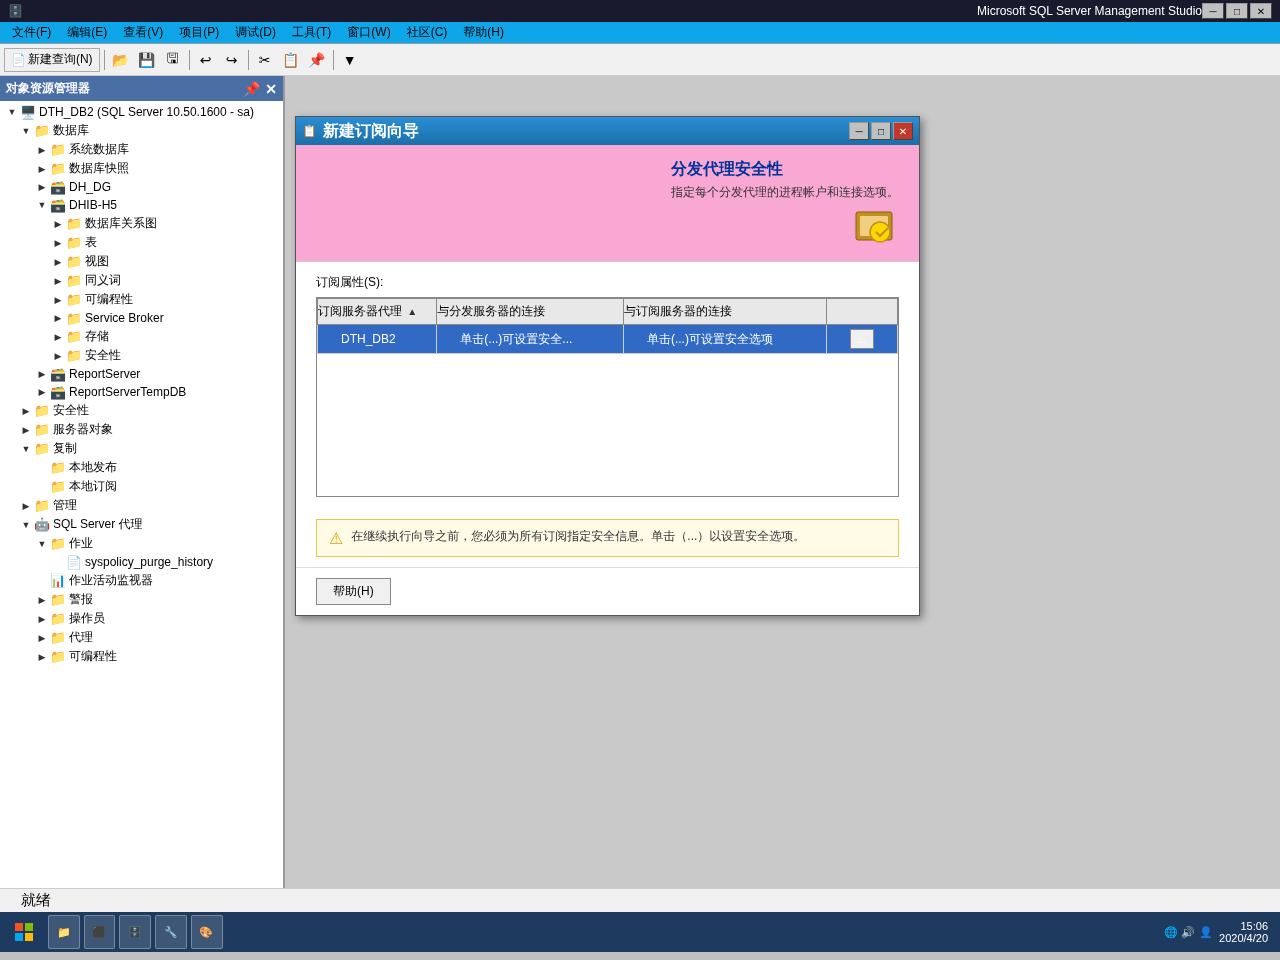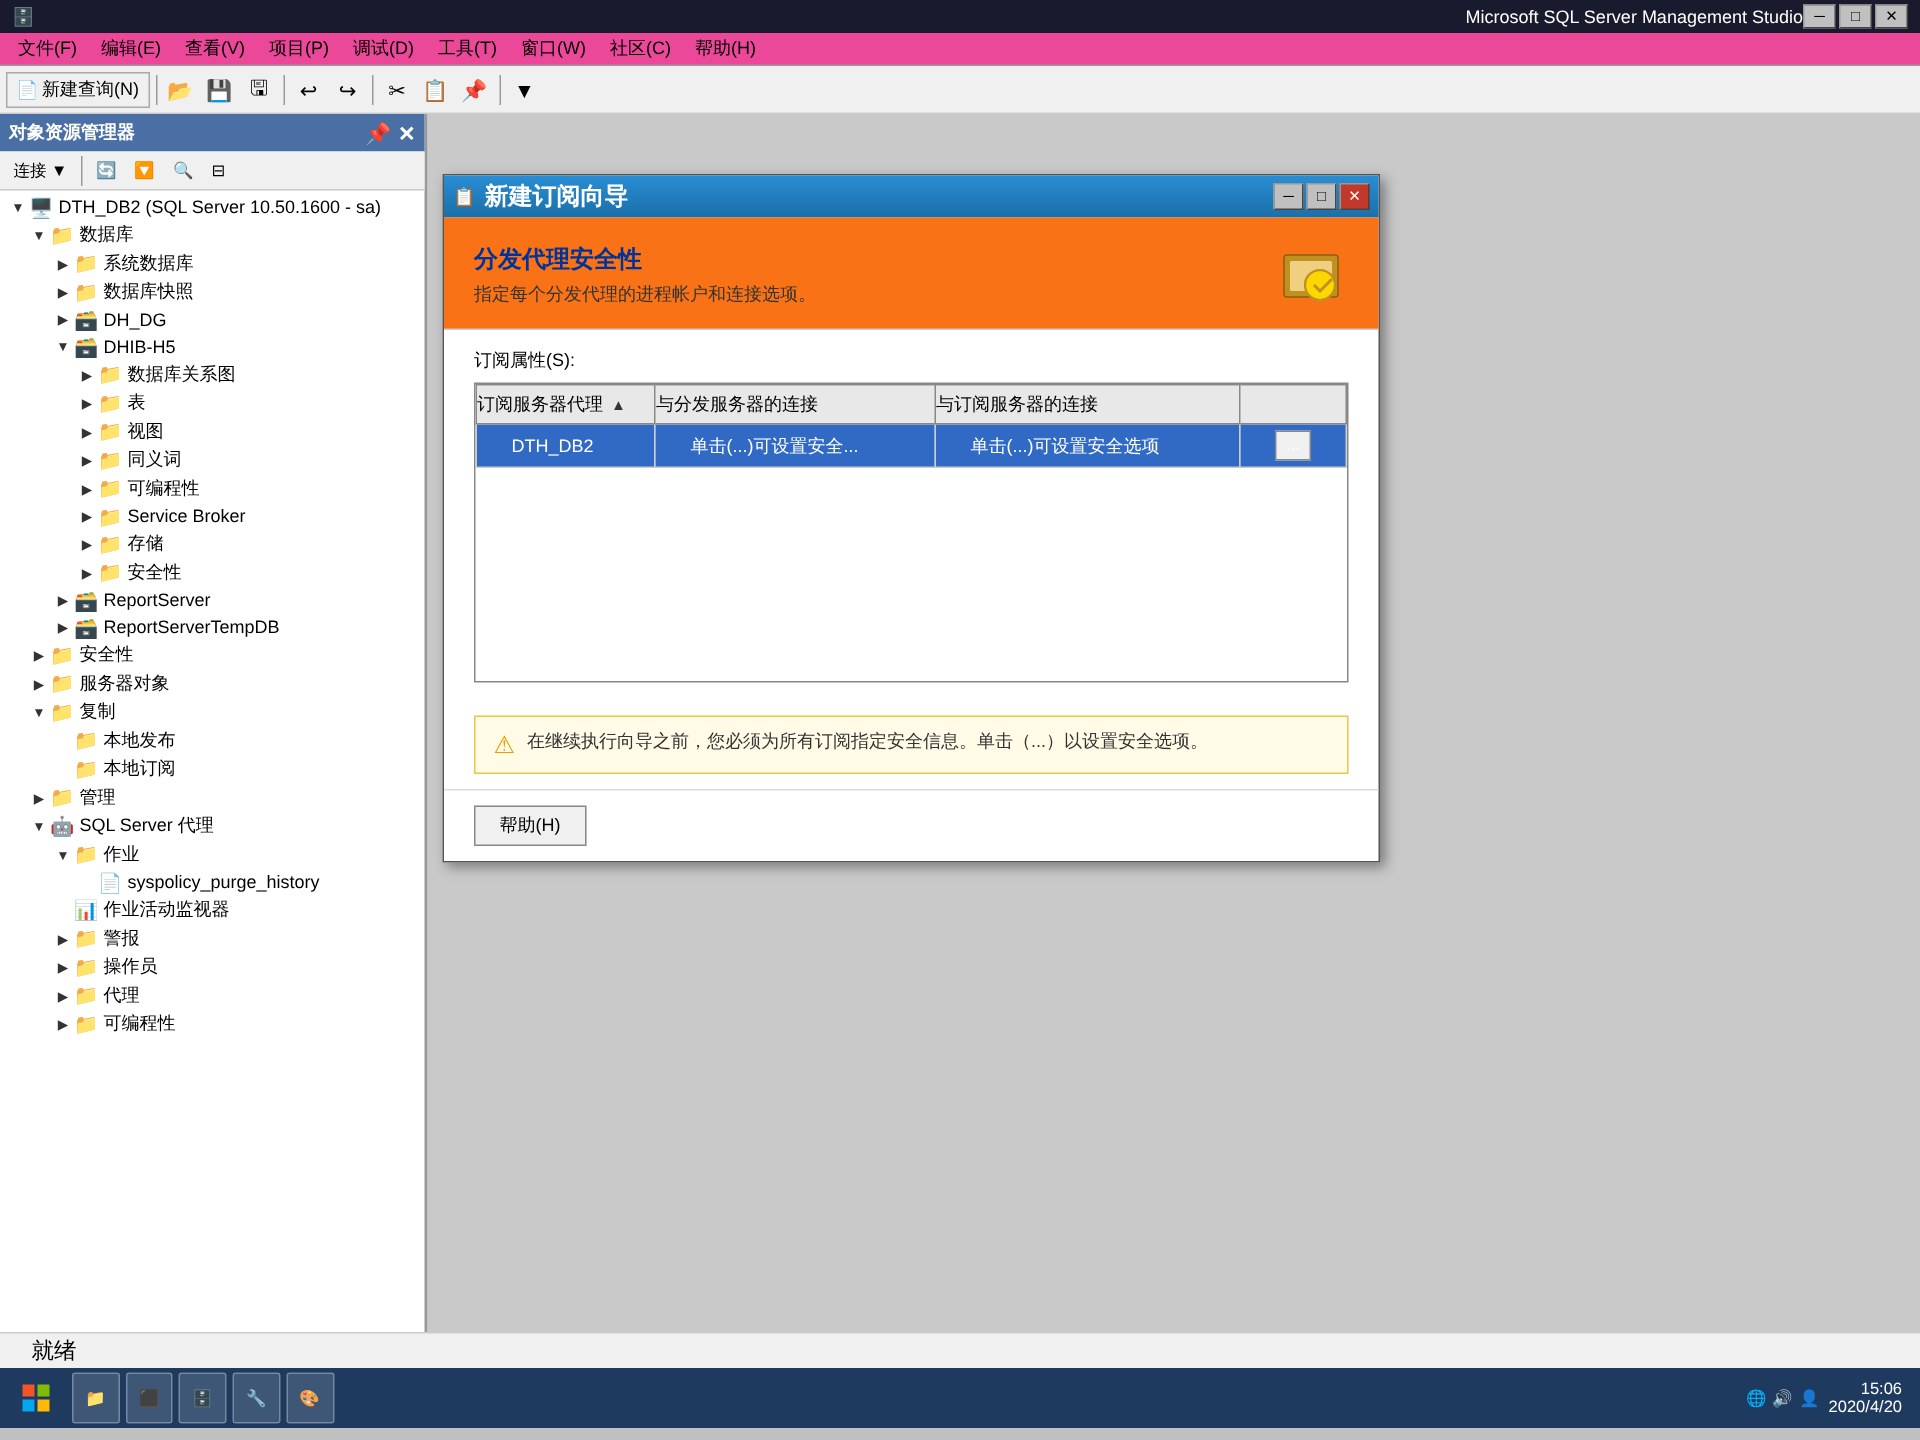--- a/index.html
+++ b/index.html
@@ -6,21 +6,21 @@
     body { width: 1280px; height: 960px; overflow: hidden; font-family: 'Microsoft YaHei', SimSun, Arial, sans-serif; font-size: 12px; background: #c0c0c0; }
 
     
     .title-bar { background: #1a1a2e; color: white; height: 22px; display: flex; align-items: center; justify-content: space-between; padding: 0 8px; font-size: 12px; }
     .title-bar-left { display: flex; align-items: center; gap: 4px; }
     .title-bar-title { flex: 1; text-align: right; font-size: 12px; }
     .title-bar-controls { display: flex; gap: 2px; }
     .title-btn { width: 22px; height: 16px; background: #c0c0c0; border: 1px outset #999; font-size: 10px; display: flex; align-items: center; justify-content: center; cursor: pointer; color: black; }
 
     
-    .menu-bar { background: #ec4899; height: 22px; display: flex; align-items: center; padding: 0 4px; border-bottom: 1px solid #999; }
+    .menu-bar { background: #0ea5e9; height: 22px; display: flex; align-items: center; padding: 0 4px; border-bottom: 1px solid #999; }
     .menu-item { padding: 2px 8px; font-size: 12px; cursor: pointer; }
 
     
     .toolbar { background: #f0f0f0; height: 32px; display: flex; align-items: center; padding: 0 4px; border-bottom: 1px solid #ccc; gap: 2px; }
     .tool-btn { width: 24px; height: 24px; background: #f0f0f0; border: 1px solid transparent; display: flex; align-items: center; justify-content: center; cursor: pointer; font-size: 14px; }
     .tool-sep { width: 1px; height: 20px; background: #999; margin: 0 2px; }
     .new-query-btn { display: flex; align-items: center; gap: 2px; padding: 2px 6px; border: 1px solid #aaa; background: #f0f0f0; cursor: pointer; font-size: 12px; height: 24px; }
 
     
     .main-area { display: flex; height: calc(960px - 22px - 22px - 32px - 32px - 40px); }
@@ -47,21 +47,21 @@
 
     
     .dialog-overlay { position: absolute; top: 0; left: 0; right: 0; bottom: 0; }
     .dialog { position: absolute; top: 40px; left: 10px; width: 625px; background: white; border: 1px solid #555; box-shadow: 3px 3px 8px rgba(0,0,0,0.4); }
     .dialog-titlebar { background: linear-gradient(to bottom, #2a8dd4, #1a6fa8); height: 28px; display: flex; align-items: center; justify-content: space-between; padding: 0 6px; }
     .dialog-title { color: white; font-size: 16px; font-weight: bold; }
     .dialog-win-controls { display: flex; gap: 2px; }
     .dialog-win-btn { width: 20px; height: 18px; background: #c0c0c0; border: 1px outset #999; font-size: 10px; display: flex; align-items: center; justify-content: center; cursor: pointer; color: black; }
     .dialog-win-btn.close { background: #c0392b; color: white; }
 
-    .dialog-header { background: #f97316; padding: 14px 20px 10px; border-bottom: 1px solid #ccc; display: flex; align-items: center; justify-content: space-between; }
+    .dialog-header { background: #f9a8d4; padding: 14px 20px 10px; border-bottom: 1px solid #ccc; display: flex; align-items: flex-end; justify-content: space-between; flex-direction: column; }
     .dialog-header-text h2 { font-size: 16px; color: #003399; font-weight: bold; margin-bottom: 4px; }
     .dialog-header-text p { font-size: 12px; color: #333; }
     .dialog-header-icon { width: 50px; height: 50px; display: flex; align-items: center; justify-content: center; }
 
     .dialog-body { padding: 12px 20px; }
     .dialog-section-label { font-size: 12px; margin-bottom: 6px; color: #000; }
     .dialog-table { width: 100%; border-collapse: collapse; border: 1px solid #888; }
     .dialog-table th { background: #e8e8e8; border: 1px solid #888; padding: 4px 0; font-size: 12px; text-align: left; font-weight: normal; }
     .dialog-table td { border: 1px solid #ccc; padding: 4px 23px; font-size: 12px; }
     .dialog-table tr.selected-row td { background: #316ac5; color: white; }
@@ -140,28 +140,20 @@
 
 <div class="main-area">
 
   <div class="oe-panel">
     <div class="oe-header">
       <span class="oe-header-title">对象资源管理器</span>
       <div class="oe-header-controls">
         <span class="oe-header-btn">📌</span>
         <span class="oe-header-btn">✕</span>
       </div>
-    </div>
-    <div class="oe-toolbar">
-      <button class="oe-tool-btn">连接 ▼</button>
-      <span class="tool-sep"></span>
-      <button class="oe-tool-btn">🔄</button>
-      <button class="oe-tool-btn">🔽</button>
-      <button class="oe-tool-btn">🔍</button>
-      <button class="oe-tool-btn">⊟</button>
     </div>
     <div class="oe-tree">
 
       <div class="tree-item">
         <div class="tree-expand">▼</div>
         <div class="tree-icon">🖥️</div>
         <span class="tree-label">DTH_DB2 (SQL Server 10.50.1600 - sa)</span>
       </div>
 
       <div class="tree-item indent1">

